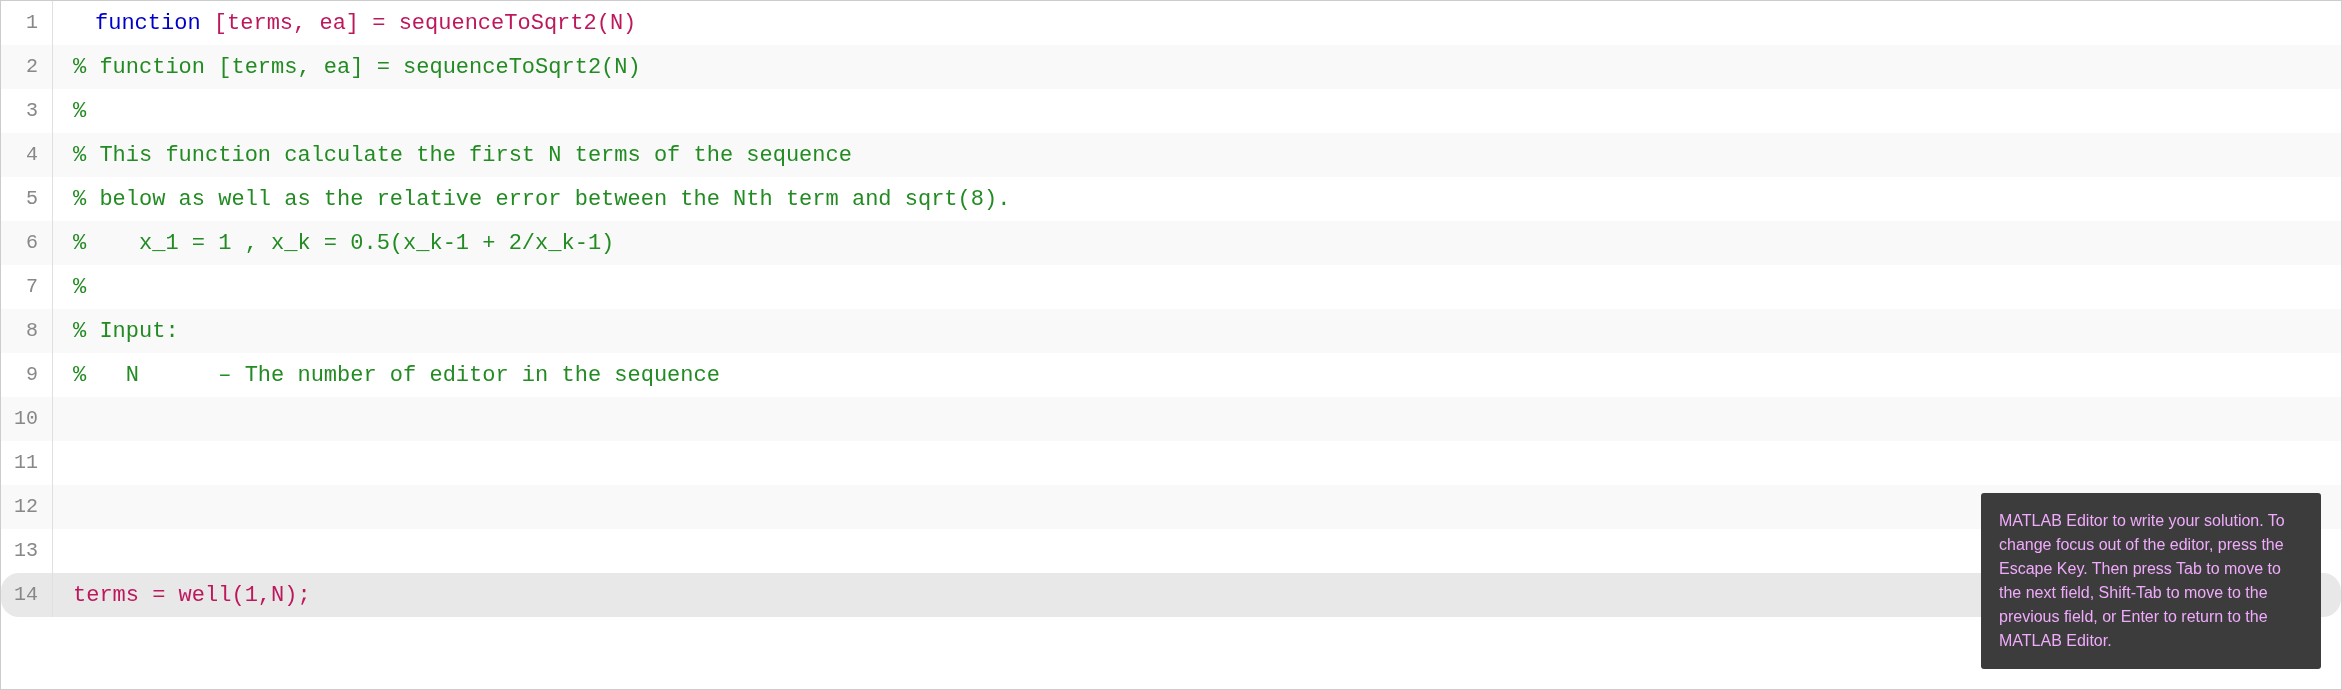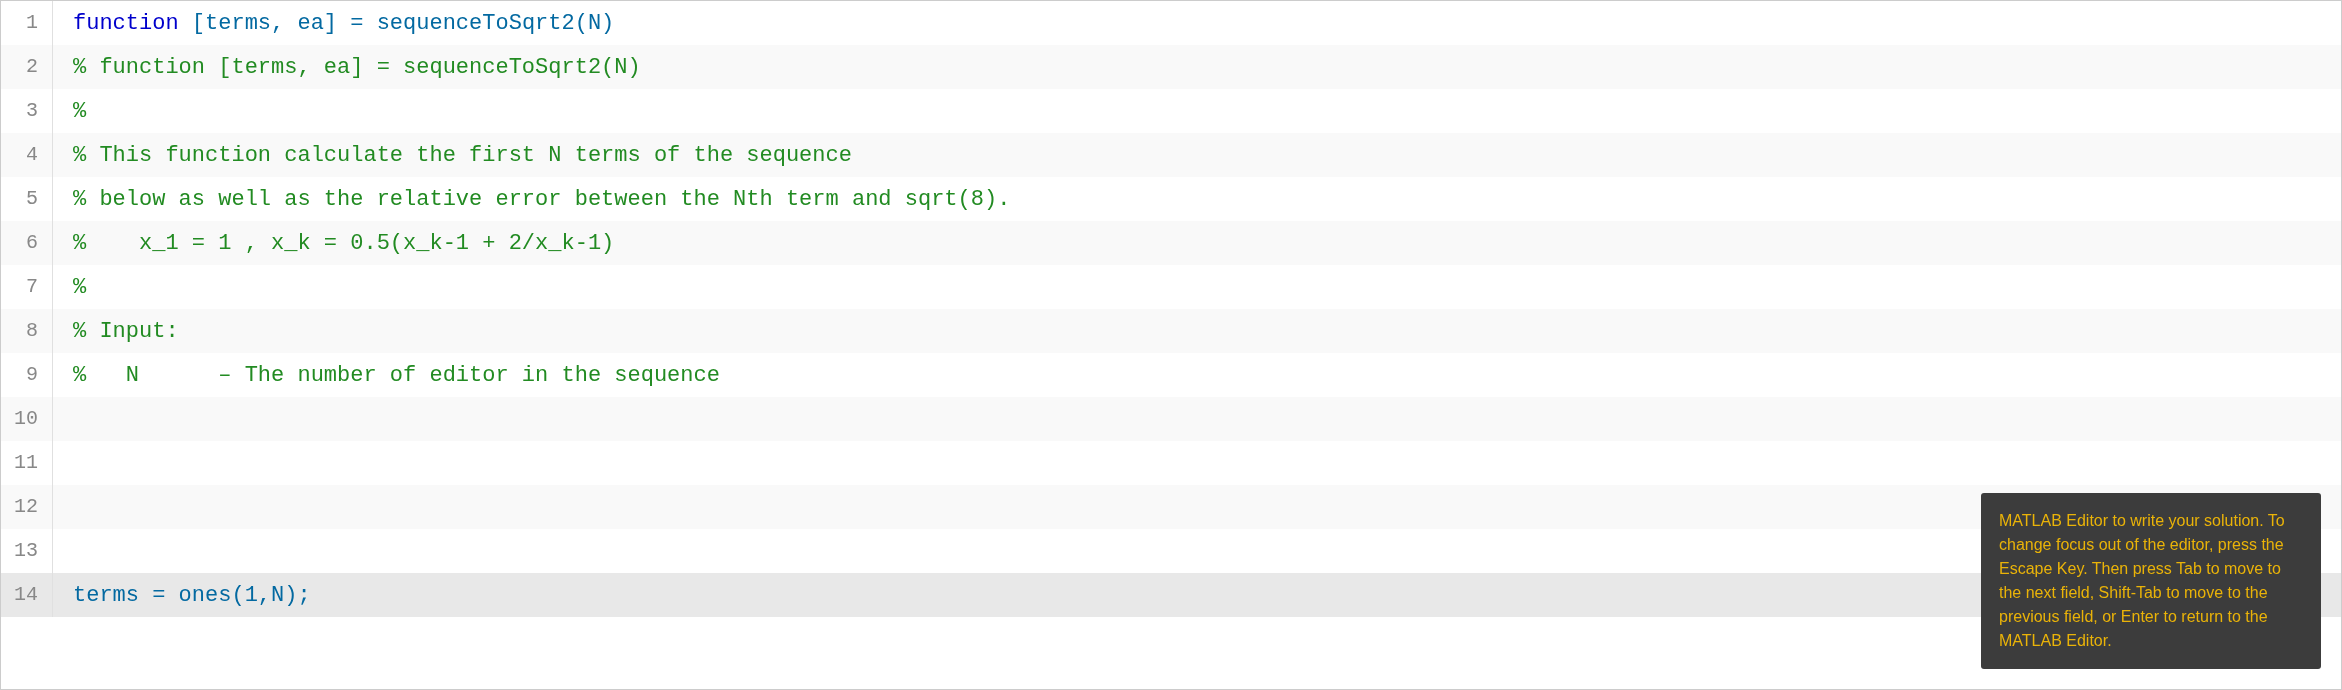--- a/index.html
+++ b/index.html
@@ -43,20 +43,21 @@
     .code-line:nth-child(even) {
       background: #f9f9f9;
     }
 
     .code-line:nth-child(odd) {
       background: #ffffff;
     }
 
     .line-14 {
       background: #e8e8e8 !important;
+      border-radius: 18px;
     }
 
     .line-number {
       width: 52px;
       min-width: 52px;
       text-align: right;
       padding-right: 14px;
       color: #888888;
       font-size: 20px;
       user-select: none;
@@ -71,36 +72,37 @@
       padding-left: 20px;
       white-space: pre;
       flex: 1;
       display: flex;
       align-items: center;
     }
 
     .kw-function {
       color: #0000cc;
       font-weight: normal;
+      margin-left: 22px;
     }
 
     .comment {
       color: #228B22;
     }
 
     .code-normal {
-      color: #0369a1;
+      color: #be185d;
     }
 
     .tooltip-box {
       position: absolute;
       bottom: 20px;
       right: 20px;
       background: #3c3c3c;
-      color: #eab308;
+      color: #f0abfc;
       font-family: Arial, sans-serif;
       font-size: 16px;
       line-height: 1.5;
       padding: 16px 18px;
       border-radius: 3px;
       max-width: 340px;
       z-index: 100;
     }
   </style>
 </head>
@@ -152,20 +154,20 @@
       </div>
       <div class="code-line">
         <div class="line-number">12</div>
       </div>
       <div class="code-line">
         <div class="line-number">13</div>
         <div class="line-content"><span class="code-normal"></span></div>
       </div>
       <div class="code-line line-14">
         <div class="line-number">14</div>
-        <div class="line-content"><span class="code-normal">terms = ones(1,N);</span></div>
+        <div class="line-content"><span class="code-normal">terms = well(1,N);</span></div>
       </div>
     </div>
 
   <div class="tooltip-box">
     <span>MATLAB Editor to write your solution. To change focus out of the editor, press the Escape Key. Then press Tab to move to the next field, Shift-Tab to move to the previous field, or Enter to return to the MATLAB Editor.</span>
   </div>
 </div>
 
 </body></html>

